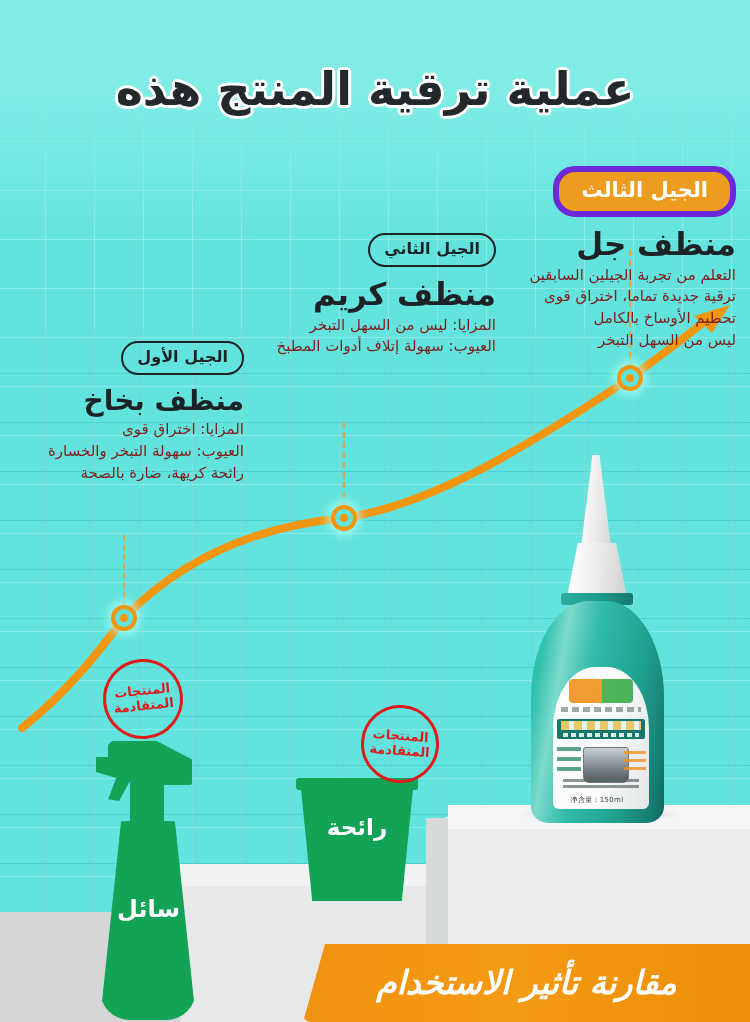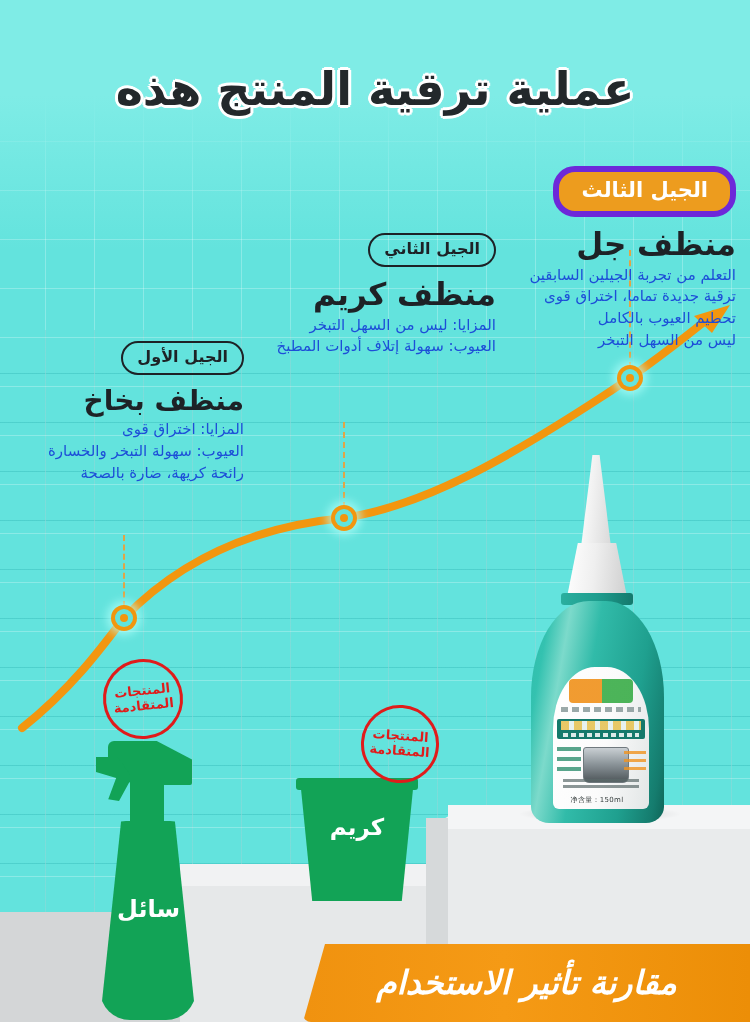--- a/index.html
+++ b/index.html
@@ -98,21 +98,21 @@
     font-weight: bold;
     color: #1d2226;
     margin-top: 10px;
     line-height: 1.15;
   }
   .gen-title.big {
     font-size: 31px;
   }
   .gen-desc {
     font-size: 15px;
-    color: #1d4ed8;
+    color: #7f1d1d;
     line-height: 1.45;
     margin-top: 2px;
   }
   .gen-desc div { white-space: nowrap; }
 
   #gen1 { left: 14px;  top: 341px; width: 230px; }
   #gen2 { left: 246px; top: 233px; width: 250px; }
   #gen3 { left: 498px; top: 166px; width: 238px; }
 
   #gen1 .badge-wrap, #gen2 .badge-wrap, #gen3 .badge-wrap { text-align: right; }
@@ -491,21 +491,21 @@
   </div>
 
   <div class="gen" id="gen3">
     <div class="badge-wrap">
       <span class="badge solid">الجيل الثالث</span>
     </div>
     <div class="gen-title big">منظف جل</div>
     <div class="gen-desc">
       <div>التعلم من تجربة الجيلين السابقين</div>
       <div>ترقية جديدة تماما، اختراق قوى</div>
-      <div>تحطيم العيوب بالكامل</div>
+      <div>تحطيم الأوساخ بالكامل</div>
       <div>ليس من السهل التبخر</div>
     </div>
   </div>
 
   <div class="floor"></div>
 
   <div class="podium" id="pod-lo-bevel"></div>
   <div class="podium" id="pod-lo-side"></div>
   <div class="podium" id="pod-lo-top"></div>
   <div class="podium" id="pod-lo-face"></div>
@@ -519,21 +519,21 @@
     <div class="spray-head"></div>
     <div class="spray-trigger"></div>
     <div class="spray-neck"></div>
     <div class="spray-body"></div>
     <div class="spray-label">سائل</div>
   </div>
 
   <div class="tub">
     <div class="tub-rim"></div>
     <div class="tub-body"></div>
-    <div class="tub-label">كريم</div>
+    <div class="tub-label">رائحة</div>
   </div>
 
   <div class="stamp" id="stamp1">
     <span><b>المنتجات</b><br><b>المتقادمة</b></span>
   </div>
   <div class="stamp" id="stamp2">
     <span><b>المنتجات</b><br><b>المتقادمة</b></span>
   </div>
 
   <div class="gel-shadow"></div>

